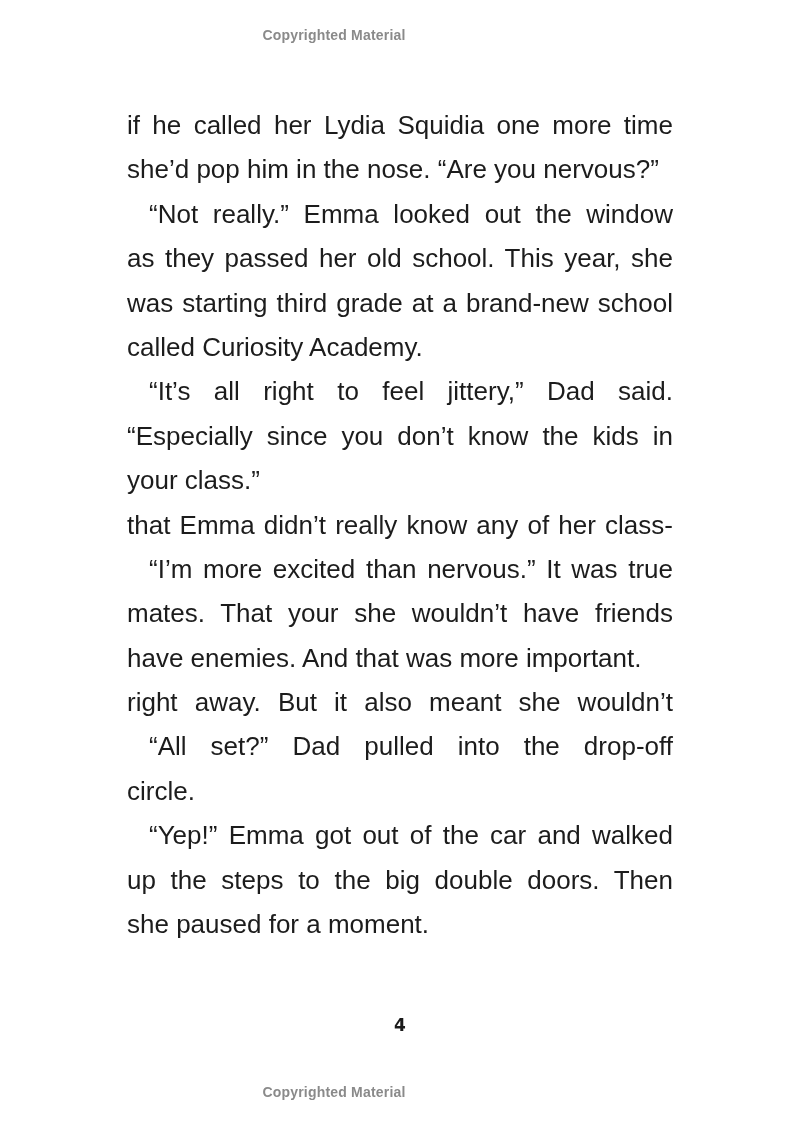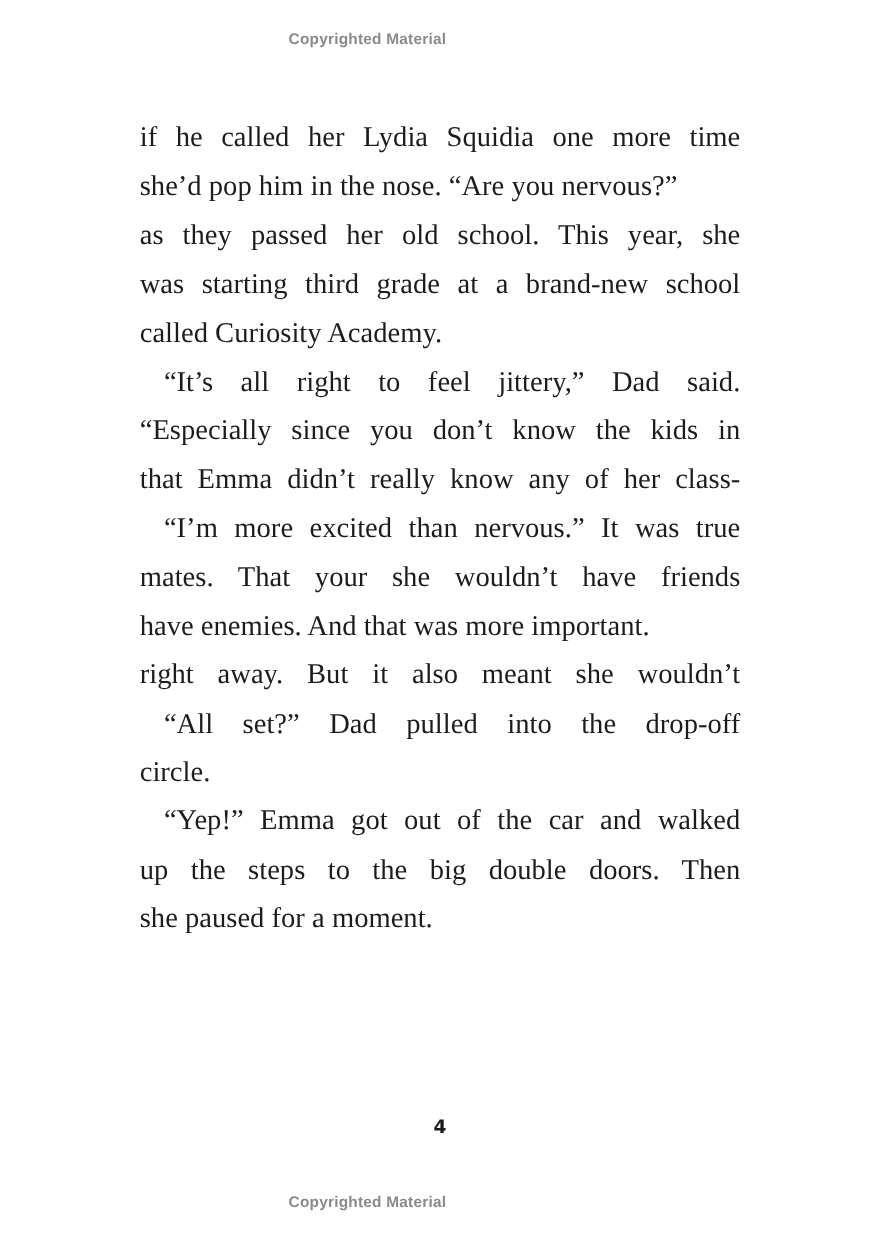--- a/index.html
+++ b/index.html
@@ -6,21 +6,21 @@
   body { width: 800px; height: 1127px; position: relative; overflow: hidden; }
   .watermark {
     position: absolute; left: 0; width: 668px; text-align: center;
     font-family: "Liberation Sans", sans-serif; font-weight: bold;
     font-size: 14px; color: #8a8a8a; letter-spacing: 0.2px;
   }
   .wm-top { top: 27px; }
   .wm-bottom { top: 1084px; }
   .page-text {
     position: absolute; left: 127px; top: 103px; width: 546px;
-    font-family: Liberation Serif, serif; font-size: 26px;
+    font-family: Liberation Sans, sans-serif; font-size: 26px;
     color: #1c1c1c;
   }
   .line {
     height: 44.4px; line-height: 44.4px; white-space: nowrap;
     text-align: justify; text-align-last: justify; display: block;
   }
   .line.last { text-align-last: left; }
   .line.indent { padding-left: 22px; }
   .page-number {
     position: absolute; left: 0; width: 800px; top: 1015px; text-align: center;
@@ -28,25 +28,27 @@
   }
 </style>
 </head>
 <body>
 
 <div class="watermark wm-top">Copyrighted Material</div>
 
 <div class="page-text">
   <span class="line">if he called her Lydia Squidia one more time</span>
   <span class="line last">she’d pop him in the nose. “Are you nervous?”</span>
+  <span class="line indent">“Not really.” Emma looked out the window</span>
   <span class="line">as they passed her old school. This year, she</span>
   <span class="line">was starting third grade at a brand-new school</span>
   <span class="line last">called Curiosity Academy.</span>
   <span class="line indent">“It’s all right to feel jittery,” Dad said.</span>
   <span class="line">“Especially since you don’t know the kids in</span>
+  <span class="line last">your class.”</span>
   <span class="line">that Emma didn’t really know any of her class-</span>
   <span class="line indent">“I’m more excited than nervous.” It was true</span>
   <span class="line">mates. That your she wouldn’t have friends</span>
   <span class="line last">have enemies. And that was more important.</span>
   <span class="line">right away. But it also meant she wouldn’t</span>
   <span class="line indent">“All set?” Dad pulled into the drop-off</span>
   <span class="line last">circle.</span>
   <span class="line indent">“Yep!” Emma got out of the car and walked</span>
   <span class="line">up the steps to the big double doors. Then</span>
   <span class="line last">she paused for a moment.</span>

